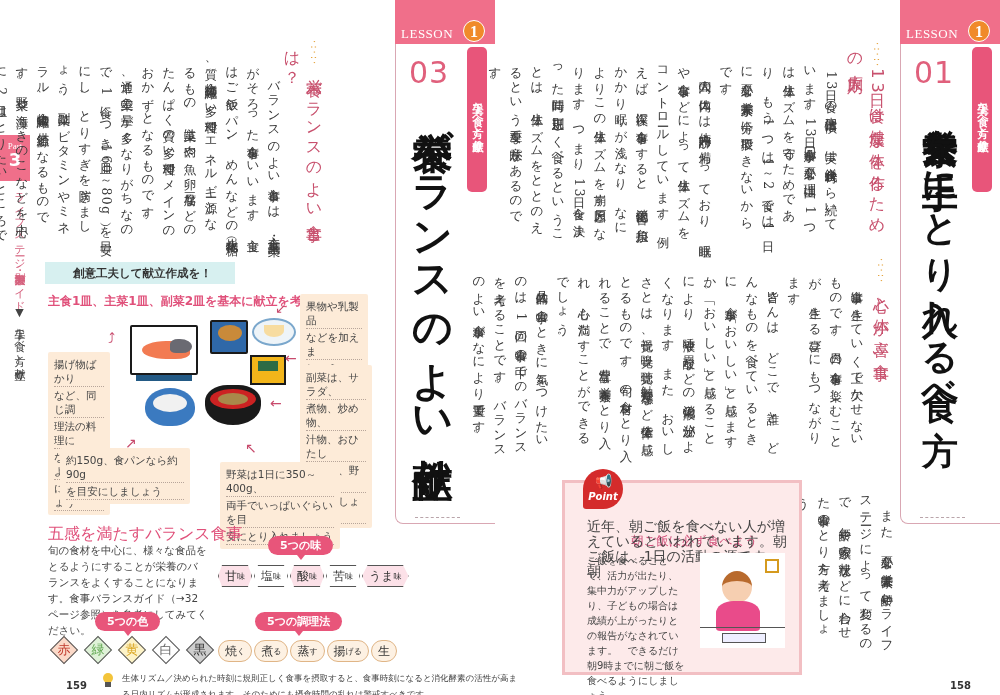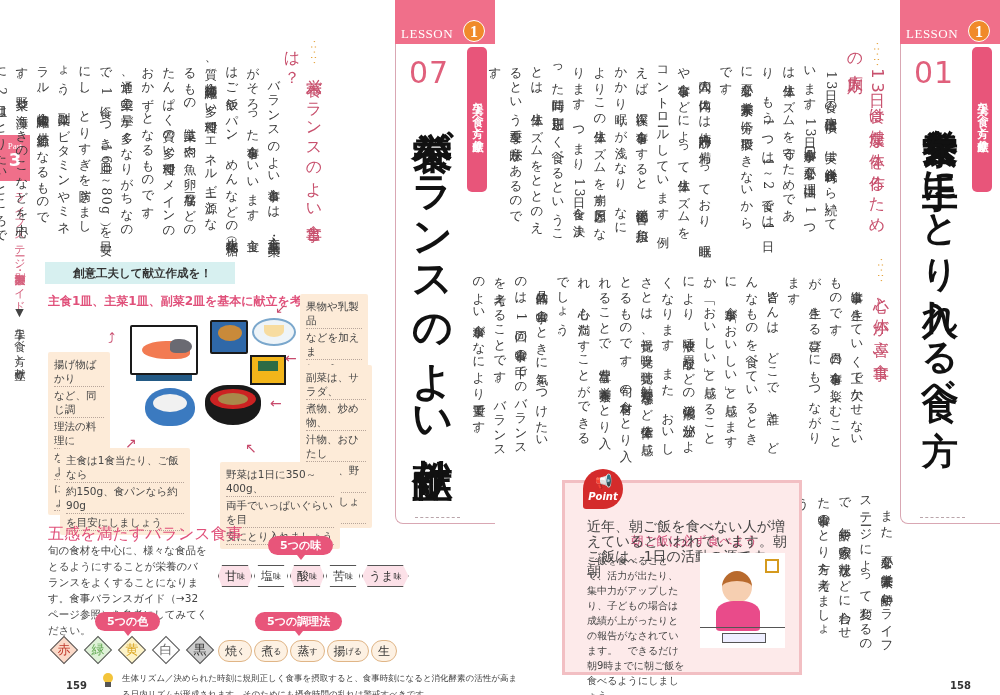--- a/index.html
+++ b/index.html
@@ -117,38 +117,37 @@
   <div class="col vbody" style="right:215px; top:58px; height:180px; width:265px;">
     <p>バランスのよい食事とは、主食・主菜・副菜がそろった食事をいいます。主食はご飯やパン、めんなどの炭水化物（糖質、食物繊維）の多い料理でエネルギー源となるもの、主菜は肉や魚、卵、豆腐などのたんぱく質の多い料理でメインのおかずとなるものです。</p>
     <p>通常、主菜の量が多くなりがちなので、1食につき1皿（60～80g）を目安にし、とりすぎを防ぎましょう。副菜はビタミンやミネラル、食物繊維の供給源となるものです。野菜や海藻、きのこなどを中心に、2皿はとりたいところです。これらに加えて果物、乳製品などを1日1回程度加えることで、バランエティ豊かな食事になります。</p>
   </div>
 
   <div class="lesson-col" style="left:395px;">
     <div class="lesson-band"></div>
     <div class="lesson-label">LESSON</div>
     <div class="lesson-num">1</div>
     <div class="lesson-frame"></div>
-    <div class="lesson-no">07</div>
+    <div class="lesson-no">03</div>
     <div class="lesson-tag">上手な食べ方と献立作り</div>
     <div class="lesson-title">栄養バランスのよい献立作り</div>
     <div class="lesson-dash"></div>
   </div>
 
   <div class="diagram-banner">創意工夫して献立作成を！</div>
   <div class="diagram-lead">主食1皿、主菜1皿、副菜2皿を基本に献立を考える</div>
 
   <div class="note" style="left:48px; top:352px; width:62px;">
     <span>揚げ物ばかり</span>
     <span>など、同じ調</span>
     <span>理法の料理に</span>
     <span>ならないよう</span>
     <span>にしましょう</span>
   </div>
   <div class="note" style="left:60px; top:448px; width:130px;">
-    <span>主食は1食当たり、ご飯なら</span>
     <span>約150g、食パンなら約90g</span>
     <span>を目安にしましょう</span>
   </div>
   <div class="note" style="left:300px; top:275px; width:68px;margin-top:19px;">
     <span>果物や乳製品</span>
     <span>などを加えま</span>
     <span>しょう</span>
   </div>
   <div class="note" style="left:300px; top:365px; width:72px;">
     <span>副菜は、サラダ、</span>

